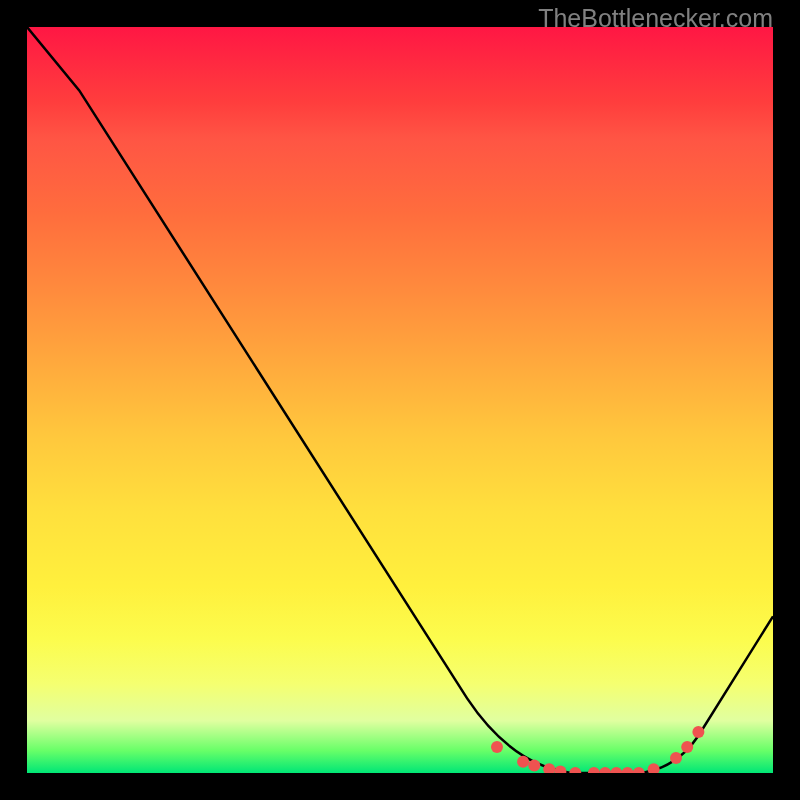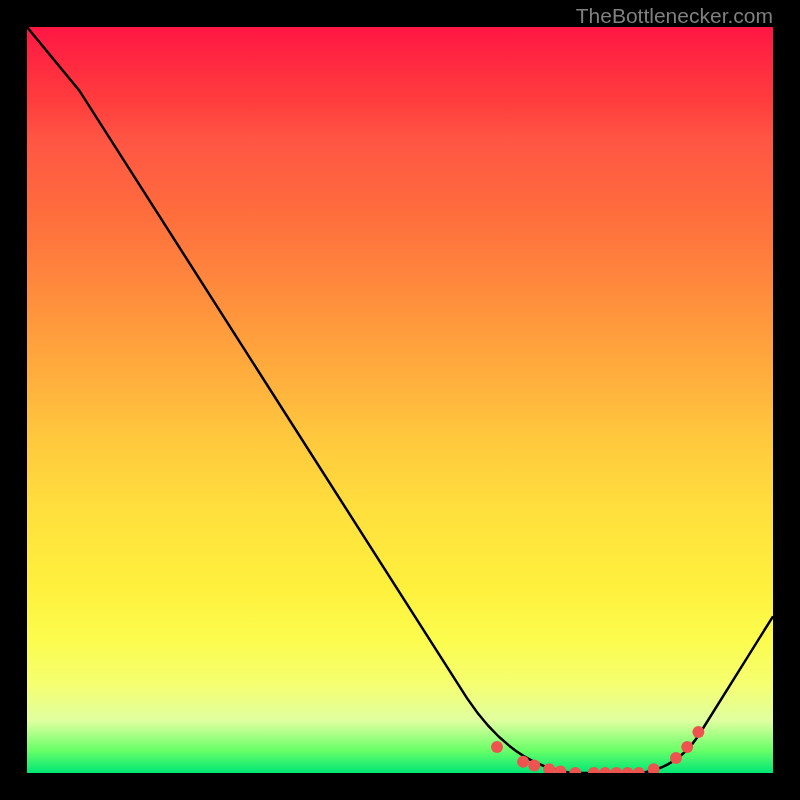--- a/index.html
+++ b/index.html
@@ -32,21 +32,21 @@
         #e0ffa0 93%,
         #68ff68 97%,
         #00e676 100%
       );
     }
     .attribution {
       position: absolute;
       top: 4px;
       right: 27px;
       color: #808080;
-      font-size: 21px;
+      font-size: 25px;
       font-weight: 500;
     }
     svg {
       position: absolute;
       left: 0;
       top: 0;
       width: 100%;
       height: 100%;
     }
     .curve-line {

